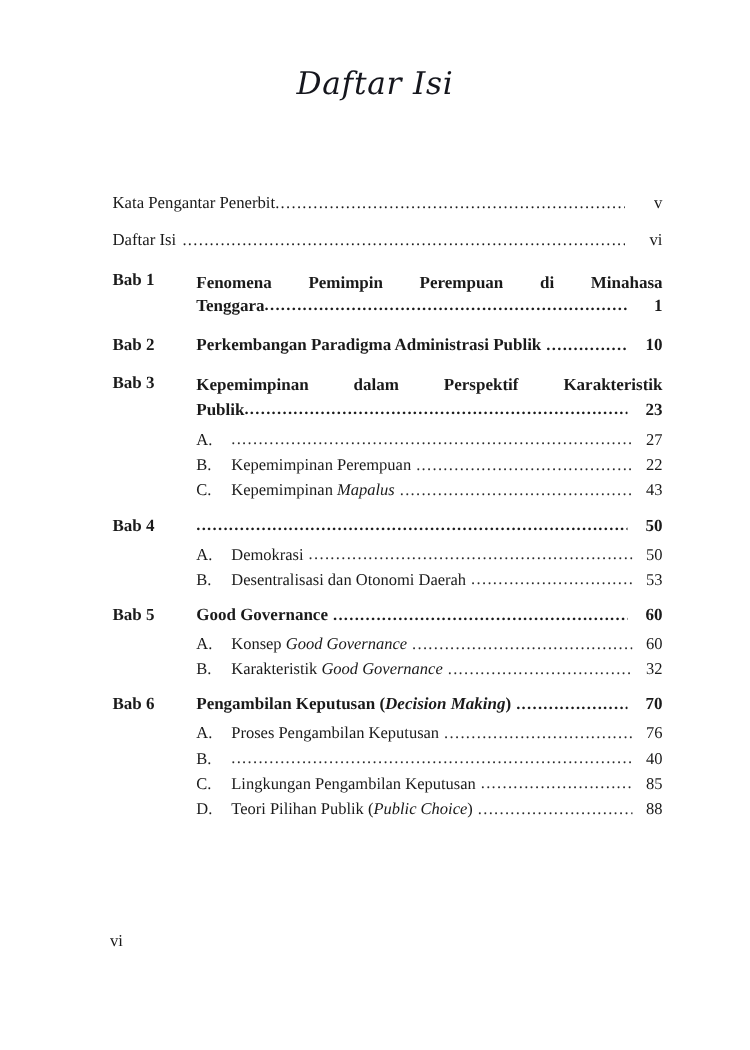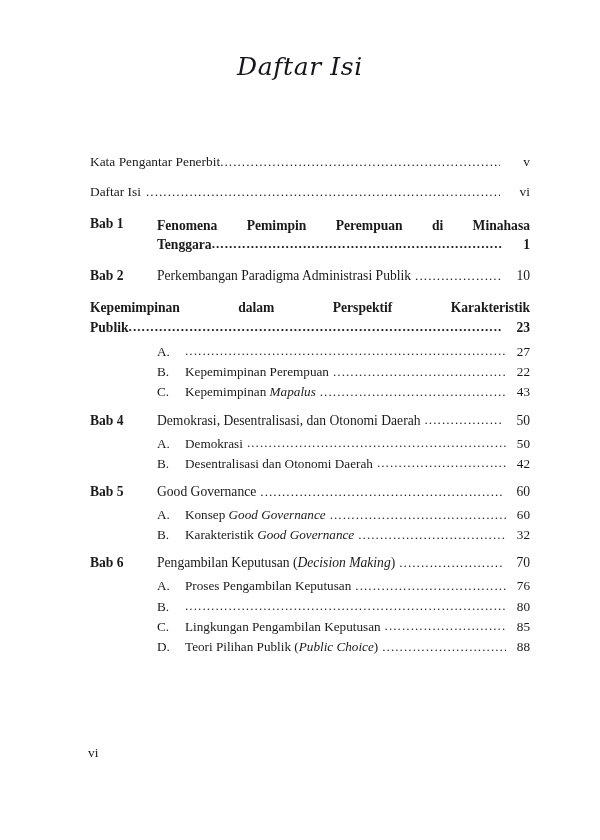--- a/index.html
+++ b/index.html
@@ -104,21 +104,21 @@
   .chapter .chaptitle {
     flex: 1 1 auto;
     min-width: 0;
   }
 
   
   .chap-line {
     display: flex;
     align-items: flex-end;
     white-space: nowrap;
-    font-weight: normal;
+    font-weight: bold;
   }
   .chap-line .pageno { width: 24px; }
   .chap-line .label { padding-right: 4px; }
 
   
   .chap-just {
     text-align: justify;
     text-align-last: justify;
     font-weight: bold;
     line-height: 1.42;
@@ -212,20 +212,21 @@
             <div class="chap-line">
               <span class="label">Perkembangan Paradigma Administrasi Publik</span>
               <span class="leader"></span>
               <span class="pageno">10</span>
             </div>
           </div>
         </div>
       </div>
       <div class="chapter-block">
         <div class="chapter">
+          <span class="bab">Bab 3</span>
           <div class="chaptitle">
             <div class="chap-just">Kepemimpinan dalam Perspektif  Karakteristik</div>
             <div class="chap-second">
               <span class="label">Publik</span>
               <span class="leader"></span>
               <span class="pageno">23</span>
             </div>
           </div>
         </div>
         <div class="subs">
@@ -246,38 +247,37 @@
             <span class="leader"></span>
             <span class="pageno">43</span>
           </div>
         </div>
       </div>
       <div class="chapter-block">
         <div class="chapter">
           <span class="bab">Bab 4</span>
           <div class="chaptitle">
             <div class="chap-line">
-              <span class="label">Demokrasi, Desentralisasi, dan  Otonomi Daerah</span>
               <span class="leader"></span>
               <span class="pageno">50</span>
             </div>
           </div>
         </div>
         <div class="subs">
           <div class="sub-row">
             <span class="letter">A.</span>
             <span class="label">Demokrasi</span>
             <span class="leader"></span>
             <span class="pageno">50</span>
           </div>
           <div class="sub-row">
             <span class="letter">B.</span>
             <span class="label">Desentralisasi dan Otonomi Daerah</span>
             <span class="leader"></span>
-            <span class="pageno">42</span>
+            <span class="pageno">53</span>
           </div>
         </div>
       </div>
       <div class="chapter-block">
         <div class="chapter">
           <span class="bab">Bab 5</span>
           <div class="chaptitle">
             <div class="chap-line">
               <span class="label">Good Governance</span>
               <span class="leader"></span>
@@ -314,21 +314,21 @@
         <div class="subs">
           <div class="sub-row">
             <span class="letter">A.</span>
             <span class="label">Proses Pengambilan Keputusan</span>
             <span class="leader"></span>
             <span class="pageno">76</span>
           </div>
           <div class="sub-row">
             <span class="letter">B.</span>
             <span class="leader"></span>
-            <span class="pageno">80</span>
+            <span class="pageno">40</span>
           </div>
           <div class="sub-row">
             <span class="letter">C.</span>
             <span class="label">Lingkungan Pengambilan Keputusan</span>
             <span class="leader"></span>
             <span class="pageno">85</span>
           </div>
           <div class="sub-row">
             <span class="letter">D.</span>
             <span class="label">Teori Pilihan Publik (<i class="ital">Public Choice</i>)</span>

